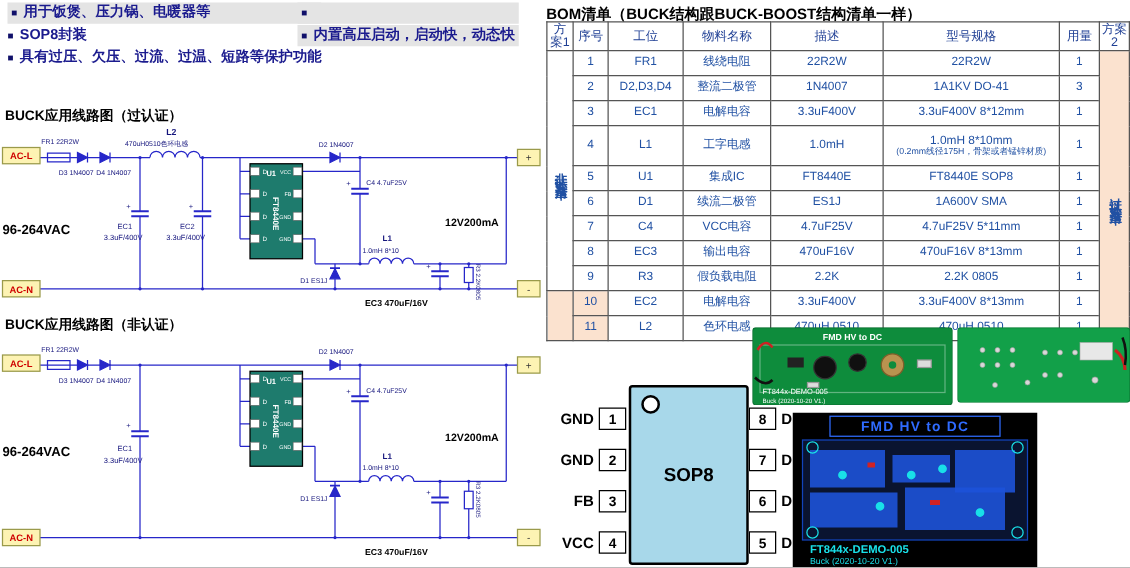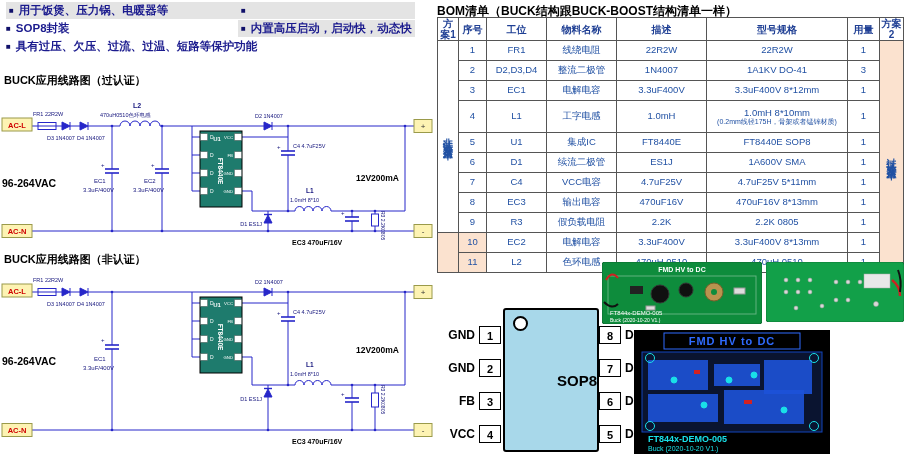--- a/index.html
+++ b/index.html
@@ -12,37 +12,37 @@
   .blt{font-size:8px;line-height:17px;color:#10106a;}
   .hl{background:#e4e4e4;padding:0 3px;}
   .ctitle{position:absolute;left:4px;font-size:11px;font-weight:bold;color:#000;}
   svg text{font-family:"Liberation Sans","DejaVu Sans",sans-serif;}
   .schematic{position:absolute;left:0;}
   
   .bom-title{position:absolute;left:437px;top:3px;font-size:12px;font-weight:bold;color:#000;}
   table.bom{position:absolute;left:437px;top:17px;width:466px;border-collapse:collapse;
             table-layout:fixed;font-size:9.5px;color:#2151a3;}
   .bom th,.bom td{border:1px solid #555;text-align:center;padding:0 1px;line-height:1.1;overflow:hidden;}
-  .bom th{font-size:10px;color:#1f3f94;height:20px;font-weight:bold;}
+  .bom th{font-size:10px;color:#1f3f94;height:20px;font-weight:normal;}
   .bom td{height:19px;}
   .bom tr.tall td{height:31px;}
   .note{font-size:7px;line-height:1.05;}
   .peach{background:#fbe2cf;}
   .vlabel{writing-mode:vertical-rl;text-orientation:upright;letter-spacing:2px;
           font-weight:bold;color:#2151a3;font-size:10px;margin:0 auto;}
   
   .sop8{position:absolute;left:445px;top:304px;width:200px;height:150px;}
   .pinbox{position:absolute;width:22px;height:18px;border:1.5px solid #000;background:#fff;
           text-align:center;line-height:18px;font-weight:bold;font-size:11px;color:#000;box-sizing:border-box;}
   .pinlabel{position:absolute;left:0;width:30px;text-align:right;font-weight:bold;font-size:12px;line-height:18px;color:#000;}
   .pinlabel-r{position:absolute;left:180px;font-weight:bold;font-size:12px;line-height:18px;color:#000;}
   .sopbody{position:absolute;left:58px;top:4px;width:96px;height:144px;background:#a8d8ea;
            border:2px solid #000;border-radius:3px;box-sizing:border-box;}
   .sopdot{position:absolute;left:8px;top:6px;width:11px;height:11px;border:2px solid #000;border-radius:50%;background:#fff;}
-  .soplabel{position:absolute;left:0;right:0;top:62px;text-align:right;font-weight:bold;font-size:15px;color:#000;}
+  .soplabel{position:absolute;left:0;right:0;top:62px;text-align:center;font-weight:bold;font-size:15px;color:#000;}
   .photo{position:absolute;}
 </style>
 </head>
 <body>
 
 <div class="page">
 
   <div class="fcol" style="left:6px;">
     <div class="fitem hl">
         <span class="blt">■</span>
@@ -60,21 +60,21 @@
   <div class="fcol" style="left:238px;">
     <div class="fitem hl">
         <span class="blt">■</span>
       </div>
     <div class="fitem hl">
         <span class="blt">■</span>
         <span>内置高压启动，启动快，动态快</span>
       </div>
   </div>
 
-  <div class="ctitle" style="top:73px;">BUCK应用线路图（过认证）</div>
+  <div class="ctitle" style="top:85px;">BUCK应用线路图（过认证）</div>
 
   <svg class="schematic" style="top:99px;" width="435" height="152" viewBox="0 0 435 152">
     <g stroke="#2626c9" stroke-width="1" fill="none">
       <line x1="32" y1="27" x2="38" y2="27"></line>
         <line x1="56" y1="27" x2="62" y2="27"></line>
       <line x1="70" y1="27" x2="80" y2="27"></line>
         <line x1="88" y1="27" x2="120" y2="27"></line>
       <line x1="160" y1="27" x2="264" y2="27"></line>
         <line x1="272" y1="27" x2="415" y2="27"></line>
       <line x1="112" y1="27" x2="112" y2="70"></line>

